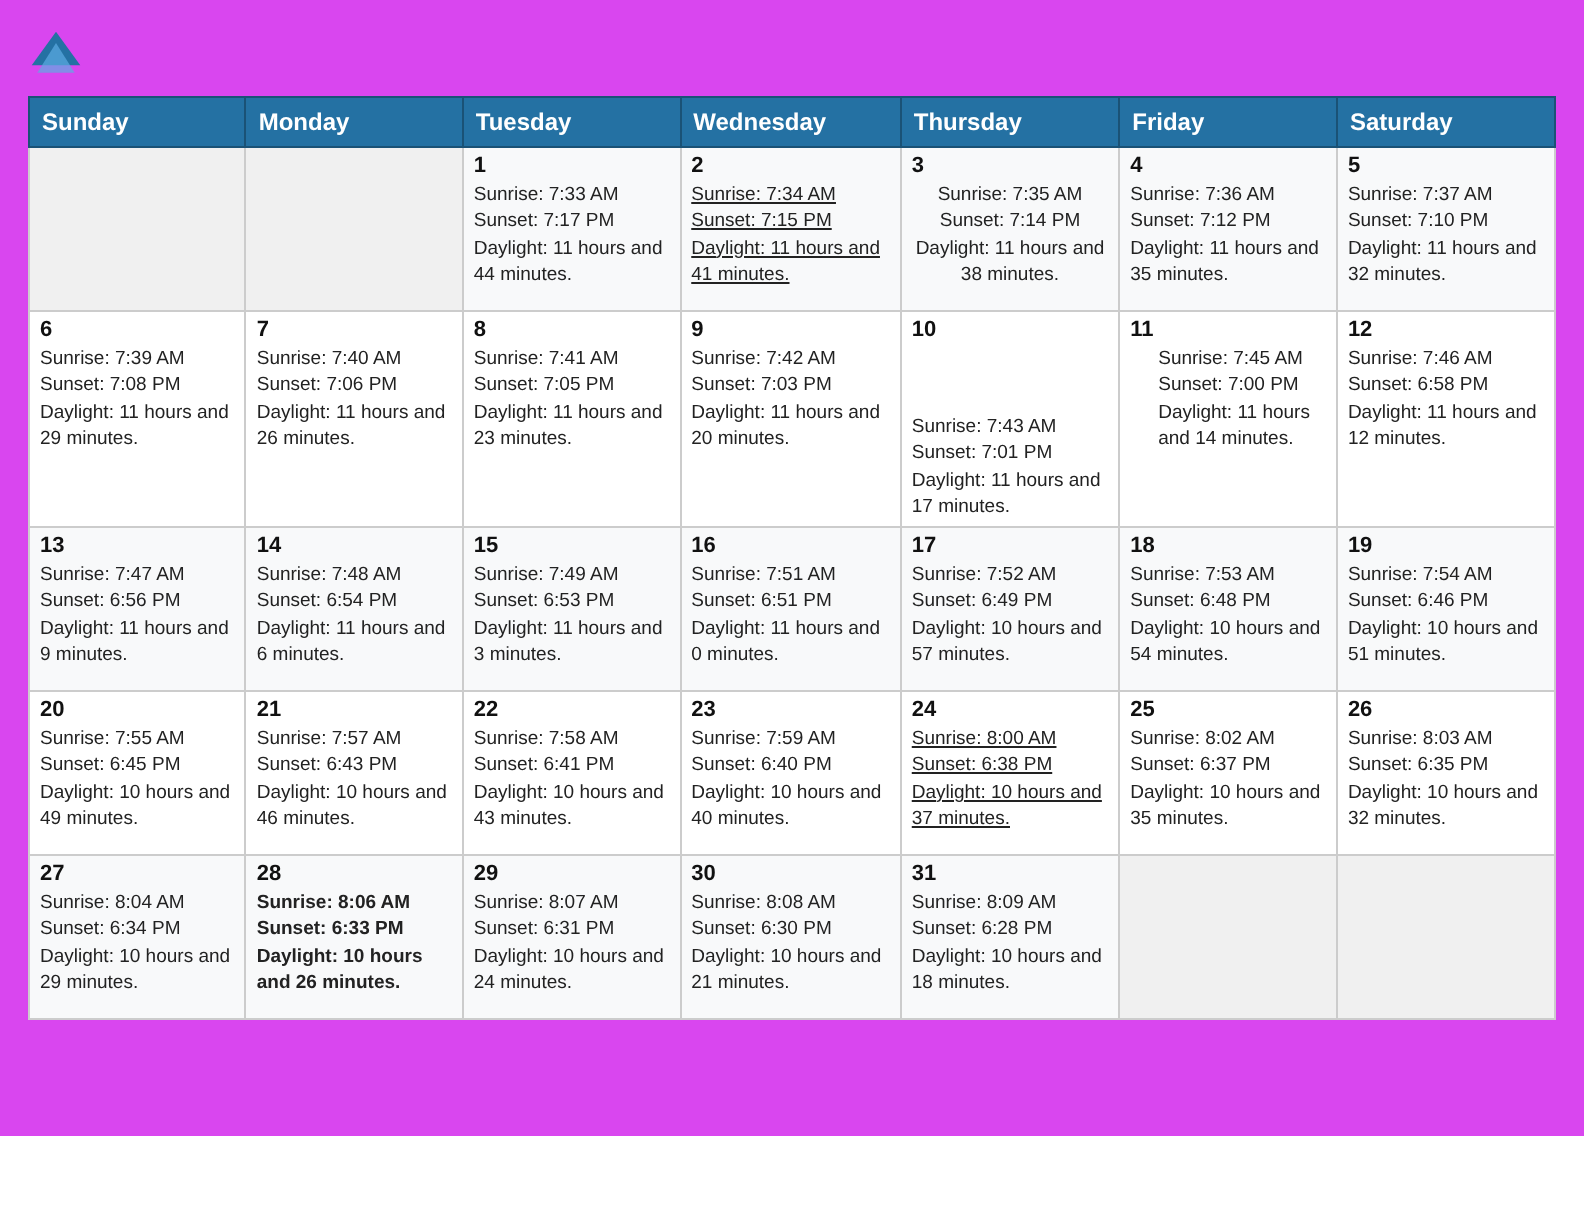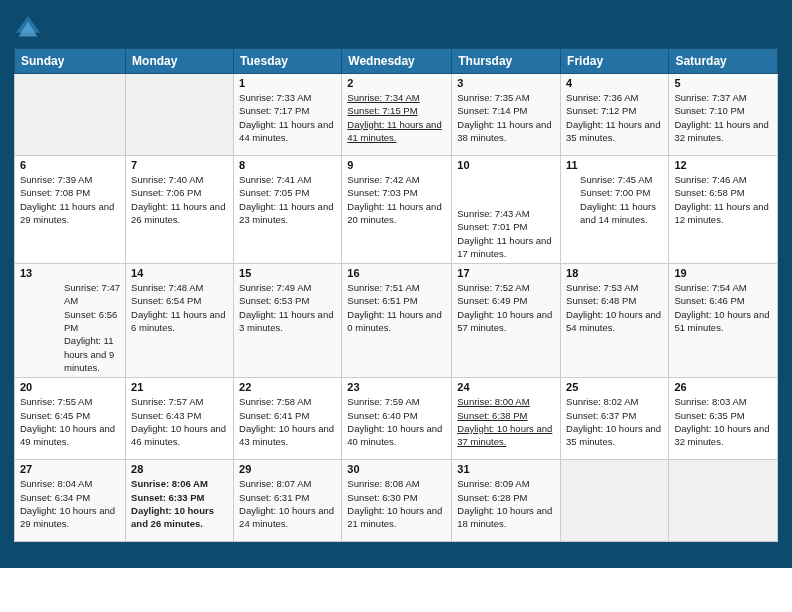--- a/index.html
+++ b/index.html
@@ -6,21 +6,21 @@
     body {
       font-family: Arial, sans-serif;
       background: #fff;
       width: 792px;
       height: 612px;
       overflow: hidden;
     }
     .page {
       width: 792px;
       height: 568px;
-      background: #0c4a6e;
+      background: #d946ef;
       padding: 10px 14px 26px 14px;
     }
     .header {
       display: flex;
       justify-content: space-between;
       align-items: flex-start;
       margin-bottom: 6px;
     }
     .logo {
       display: flex;
@@ -140,21 +140,21 @@
 Daylight: 11 hours and 44 minutes.</div>
           </td>
           <td>
             <div class="day-number">2</div>
             <div class="day-info" style="white-space: pre-line; text-decoration: underline;">Sunrise: 7:34 AM
 Sunset: 7:15 PM
 Daylight: 11 hours and 41 minutes.</div>
           </td>
           <td>
             <div class="day-number">3</div>
-            <div class="day-info" style="white-space: pre-line;">Sunrise: 7:35 AM
+            <div class="day-info" style="white-space: pre-line; text-align: center;">Sunrise: 7:35 AM
 Sunset: 7:14 PM
 Daylight: 11 hours and 38 minutes.</div>
           </td>
           <td>
             <div class="day-number">4</div>
             <div class="day-info" style="white-space: pre-line;">Sunrise: 7:36 AM
 Sunset: 7:12 PM
 Daylight: 11 hours and 35 minutes.</div>
           </td>
           <td>
@@ -204,21 +204,21 @@
           <td>
             <div class="day-number">12</div>
             <div class="day-info" style="white-space: pre-line;">Sunrise: 7:46 AM
 Sunset: 6:58 PM
 Daylight: 11 hours and 12 minutes.</div>
           </td>
         </tr>
         <tr>
           <td>
             <div class="day-number">13</div>
-            <div class="day-info" style="white-space: pre-line; margin-left: 44px;">Sunrise: 7:47 AM
+            <div class="day-info" style="white-space: pre-line;">Sunrise: 7:47 AM
 Sunset: 6:56 PM
 Daylight: 11 hours and 9 minutes.</div>
           </td>
           <td>
             <div class="day-number">14</div>
             <div class="day-info" style="white-space: pre-line;">Sunrise: 7:48 AM
 Sunset: 6:54 PM
 Daylight: 11 hours and 6 minutes.</div>
           </td>
           <td>

